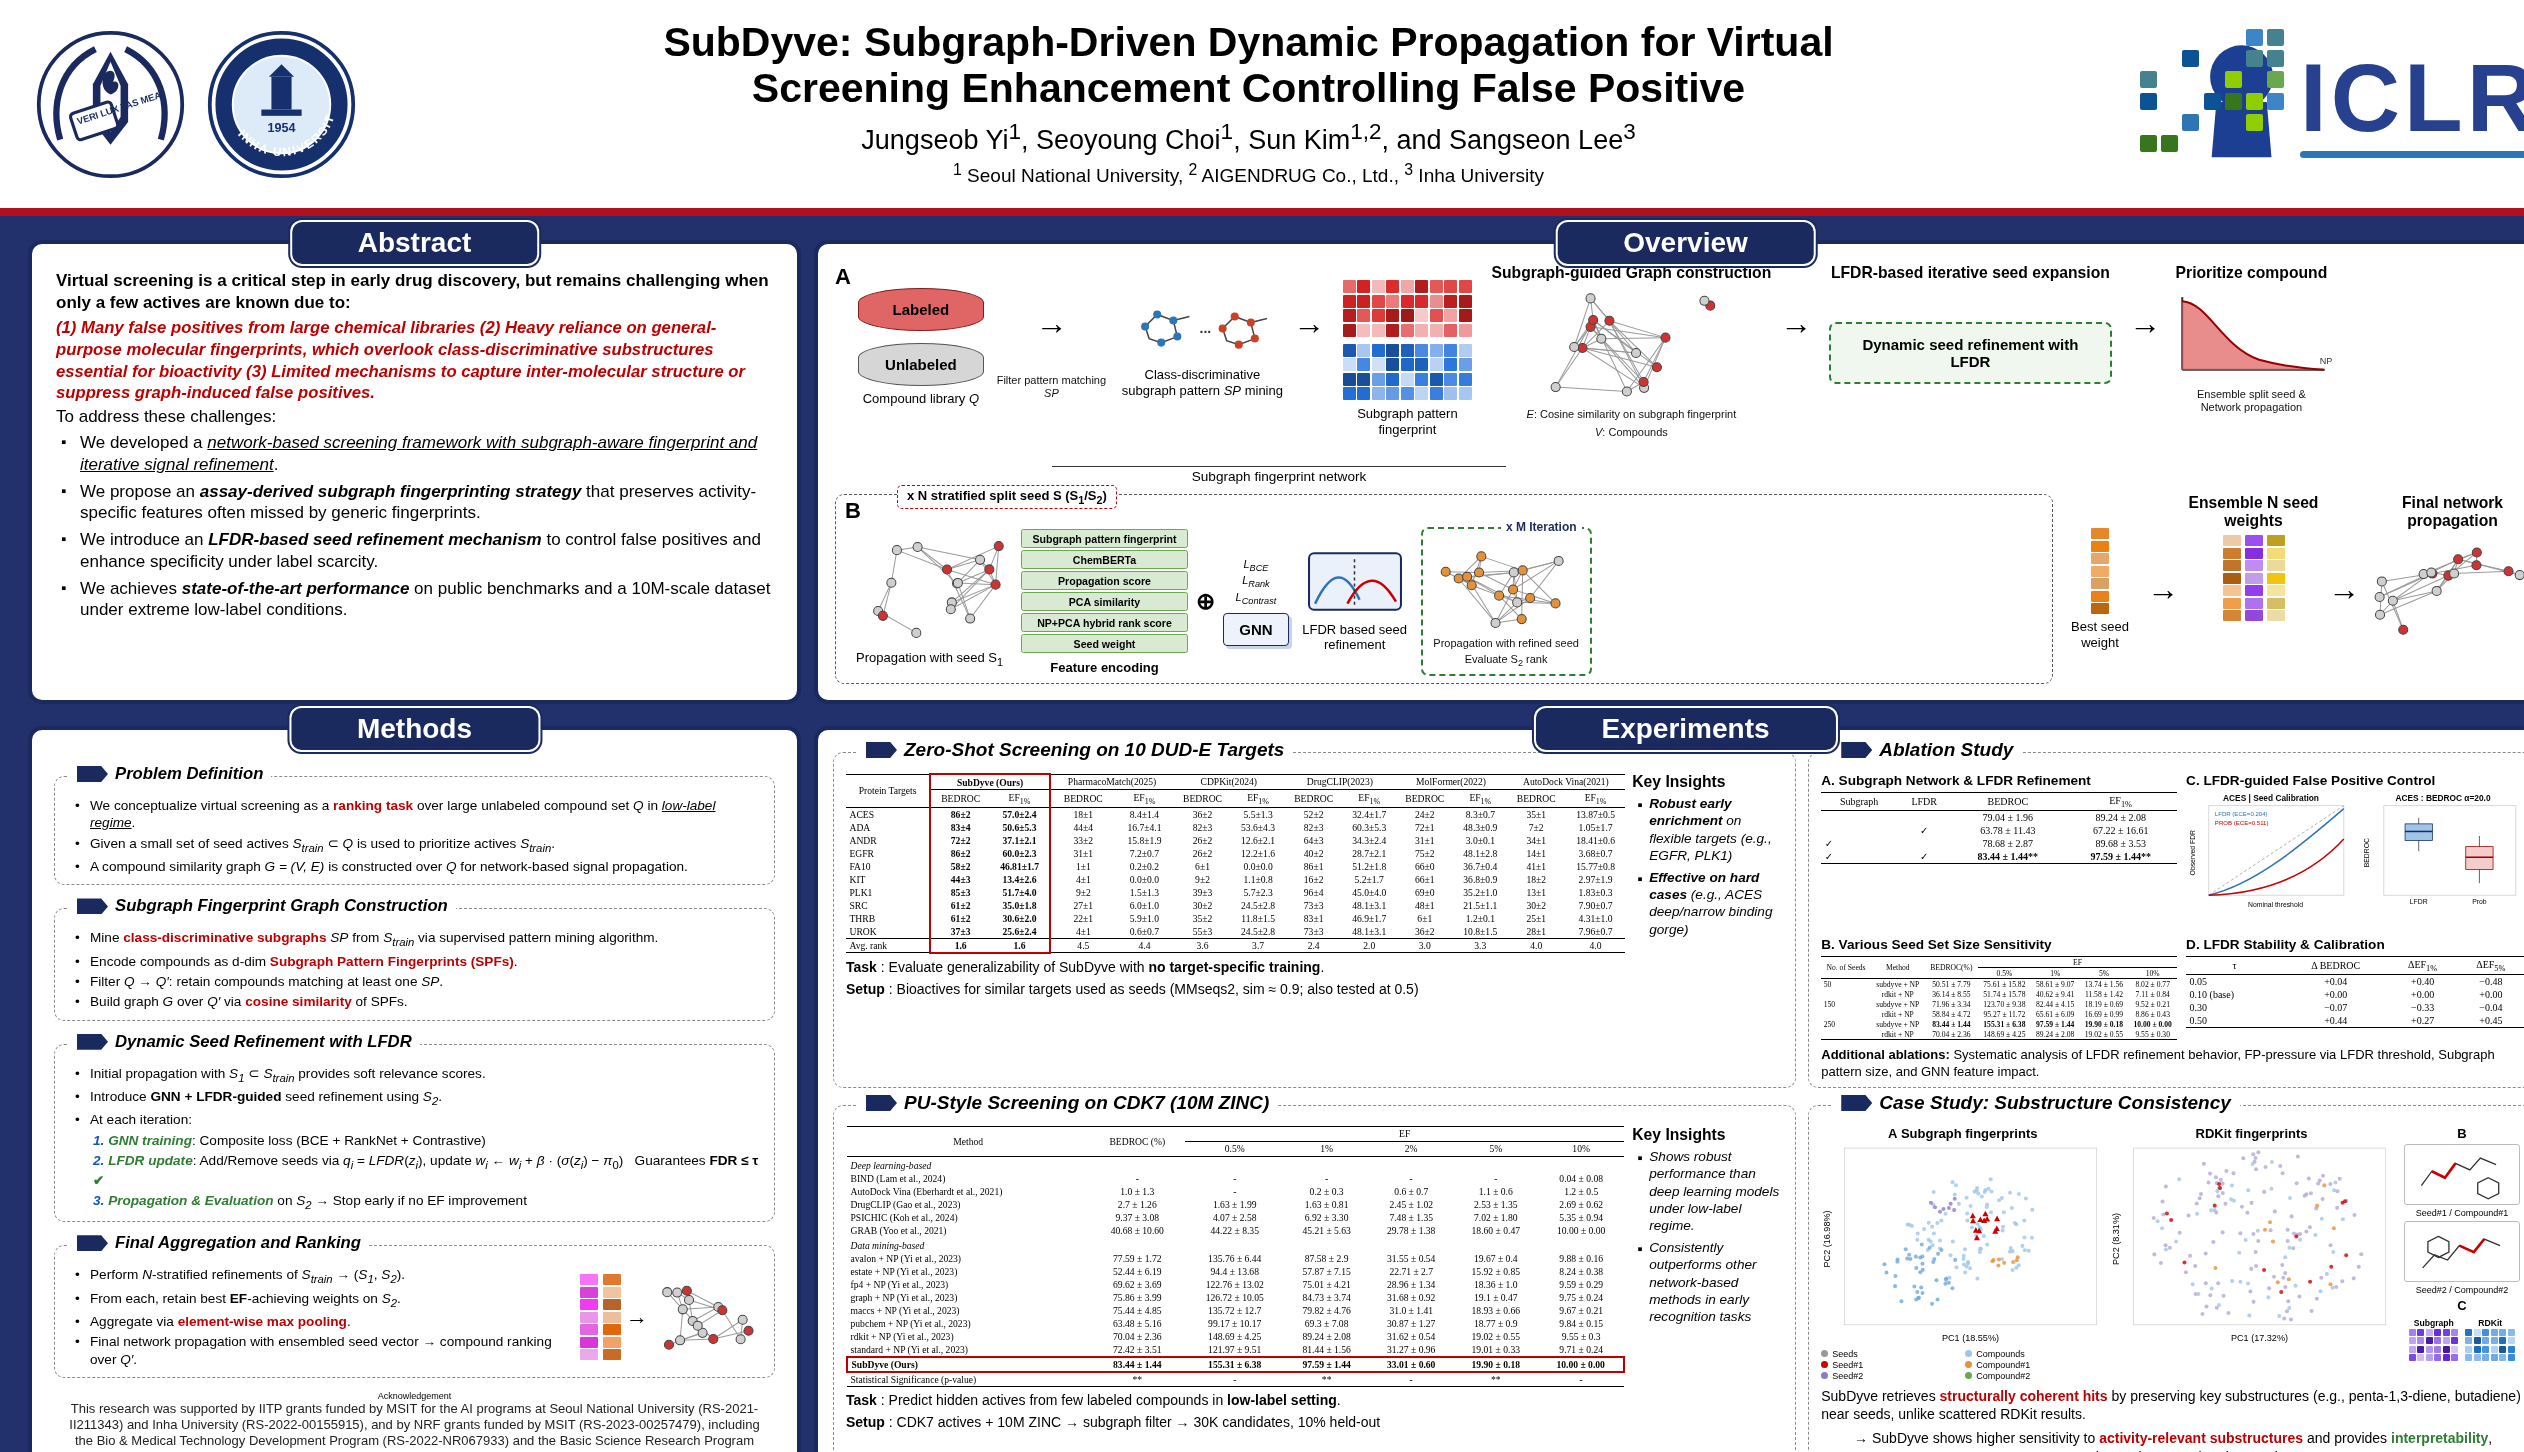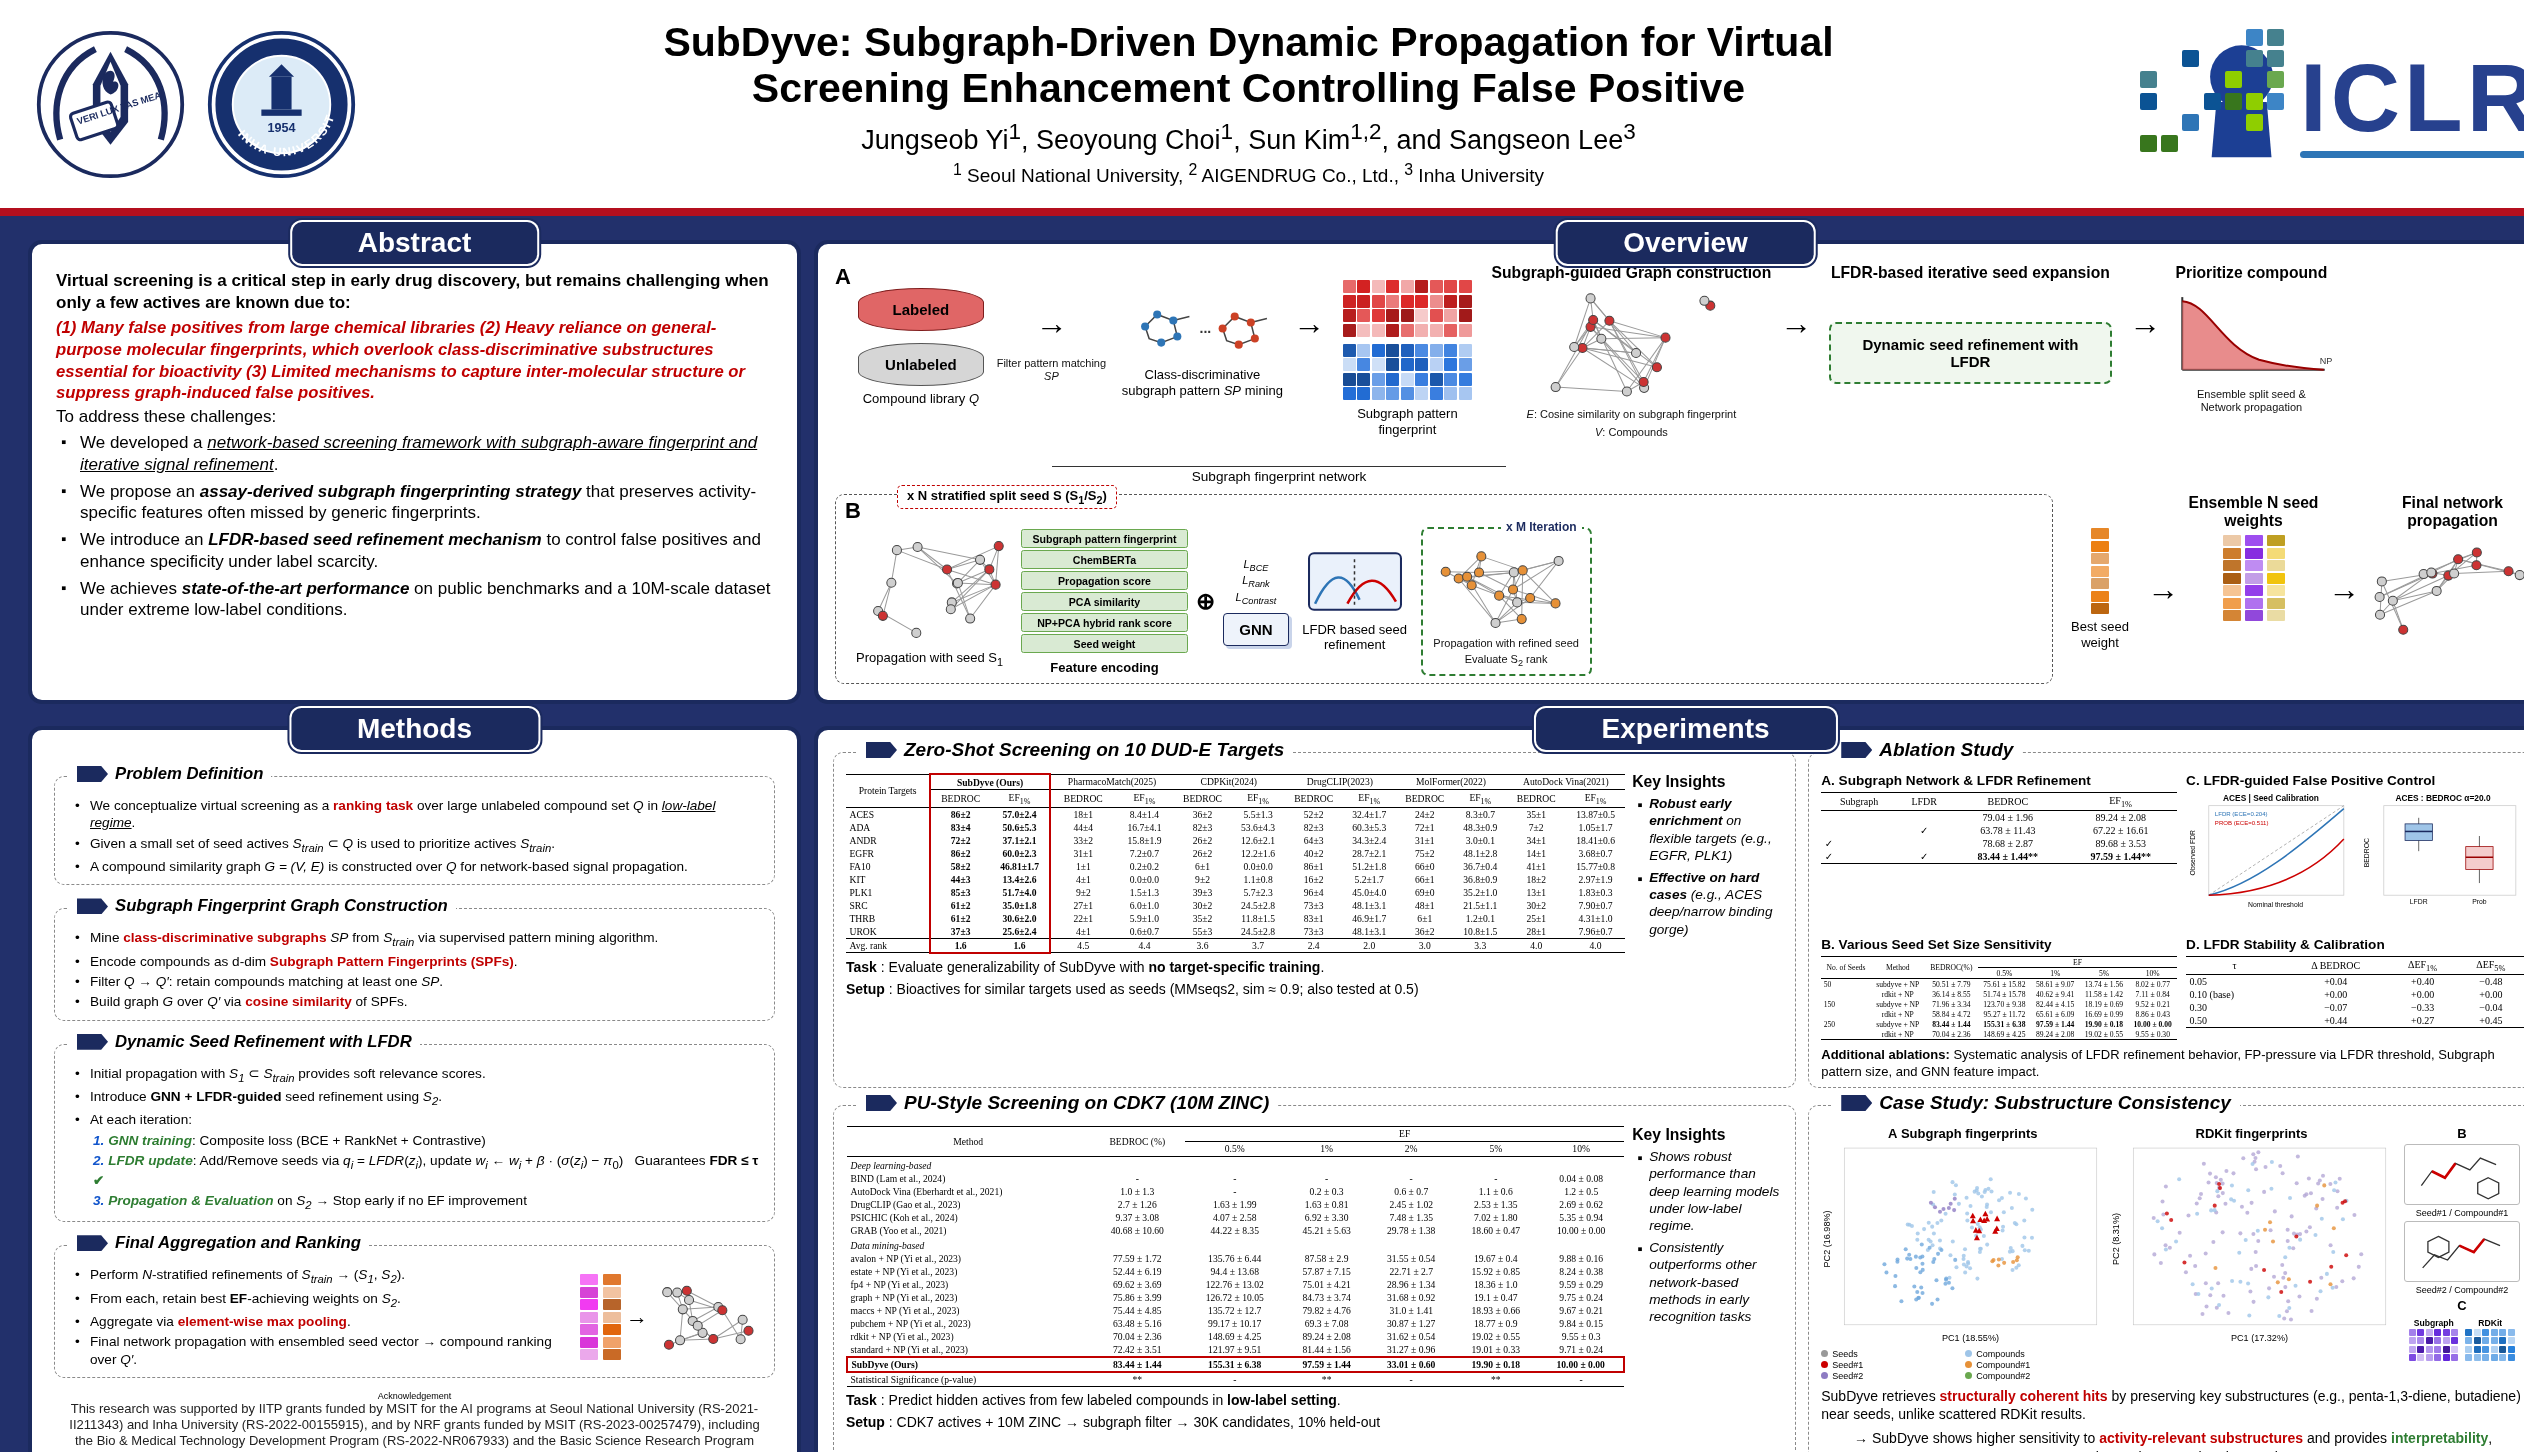--- a/index.html
+++ b/index.html
@@ -238,21 +238,21 @@
               <span>Labeled</span>
             </div>
           <div class="cyl gray" style="margin-top:7px">
               <span>Unlabeled</span>
             </div>
           <div class="cap">Compound library <i>Q</i></div>
         </div>
 
         <div class="arrc">
           <div class="arr">→</div>
-          <div class="scap" style="margin-top:15px;width:121px">Filter pattern matching <i>SP</i></div>
+          <div class="scap" style="margin-top:32px;width:121px">Filter pattern matching <i>SP</i></div>
         </div>
 
         <div class="ovcol" style="margin-top:22px">
           <svg width="151" height="76" viewBox="0 0 150 75">
             <g stroke="#444" stroke-width="1.5" fill="none">
               <path d="M18 40 L30 28 L46 34 L50 50 L34 56 L22 52 Z"></path>
                 <path d="M46 34 L62 30"></path>
               <path d="M95 42 L107 30 L123 36 L127 52 L111 58 L99 54 Z"></path>
                 <path d="M123 36 L139 32"></path>
             </g>

